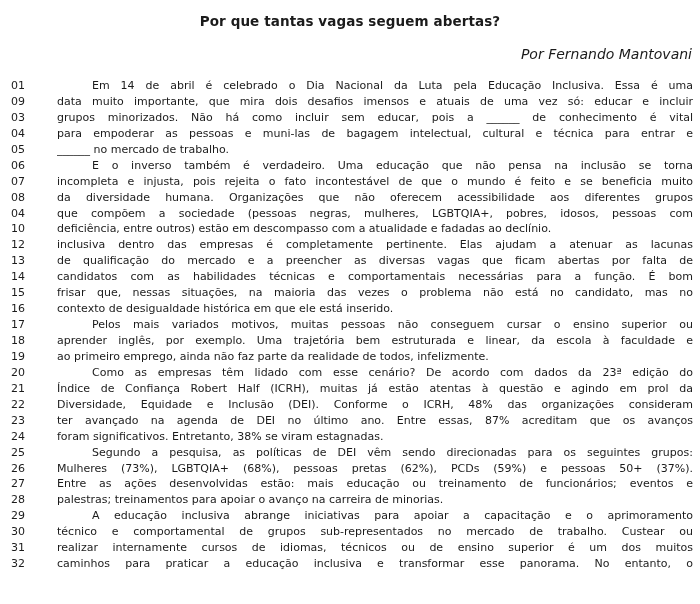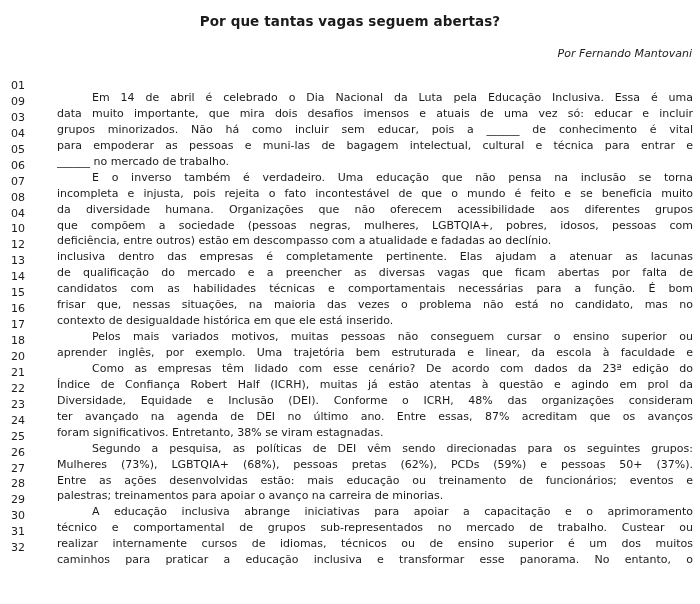--- a/index.html
+++ b/index.html
@@ -22,21 +22,21 @@
     padding-top: 13px;
     font-size: 13.5px;
     font-weight: bold;
     text-align: center;
     line-height: 16px;
     letter-spacing: 0.1px;
   }
   .byline {
     margin-top: 17px;
     padding-right: 8px;
-    font-size: 11px;
+    font-size: 14px;
     font-style: italic;
     text-align: right;
     line-height: 16px;
   }
   .article-body {
     margin-top: 16px;
   }
   .line-row {
     display: flex;
     font-size: 11px;
@@ -50,21 +50,20 @@
     box-sizing: border-box;
     flex-shrink: 0;
   }
   .line-text {
     flex: 1;
     padding-right: 7px;
     text-align: justify;
     text-align-last: justify;
     overflow: hidden;
     height: 15.95px;
-    margin-top: 12px;
   }
   .line-text.para-end {
     text-align-last: left;
   }
   .line-text.indent {
     text-indent: 35px;
   }
 </style>
 </head>
 <body>
@@ -135,20 +134,24 @@
       </div>
       <div class="line-row">
         <span class="line-num">17</span>
         <span class="line-text indent">Pelos mais variados motivos, muitas pessoas não conseguem cursar o ensino superior ou</span>
       </div>
       <div class="line-row">
         <span class="line-num">18</span>
         <span class="line-text">aprender inglês, por exemplo. Uma trajetória bem estruturada e linear, da escola à faculdade e</span>
       </div>
       <div class="line-row">
+        <span class="line-num">19</span>
+        <span class="line-text para-end">ao primeiro emprego, ainda não faz parte da realidade de todos, infelizmente.</span>
+      </div>
+      <div class="line-row">
         <span class="line-num">20</span>
         <span class="line-text indent">Como as empresas têm lidado com esse cenário? De acordo com dados da 23ª edição do</span>
       </div>
       <div class="line-row">
         <span class="line-num">21</span>
         <span class="line-text">Índice de Confiança Robert Half (ICRH), muitas já estão atentas à questão e agindo em prol da</span>
       </div>
       <div class="line-row">
         <span class="line-num">22</span>
         <span class="line-text">Diversidade, Equidade e Inclusão (DEI). Conforme o ICRH, 48% das organizações consideram</span>

